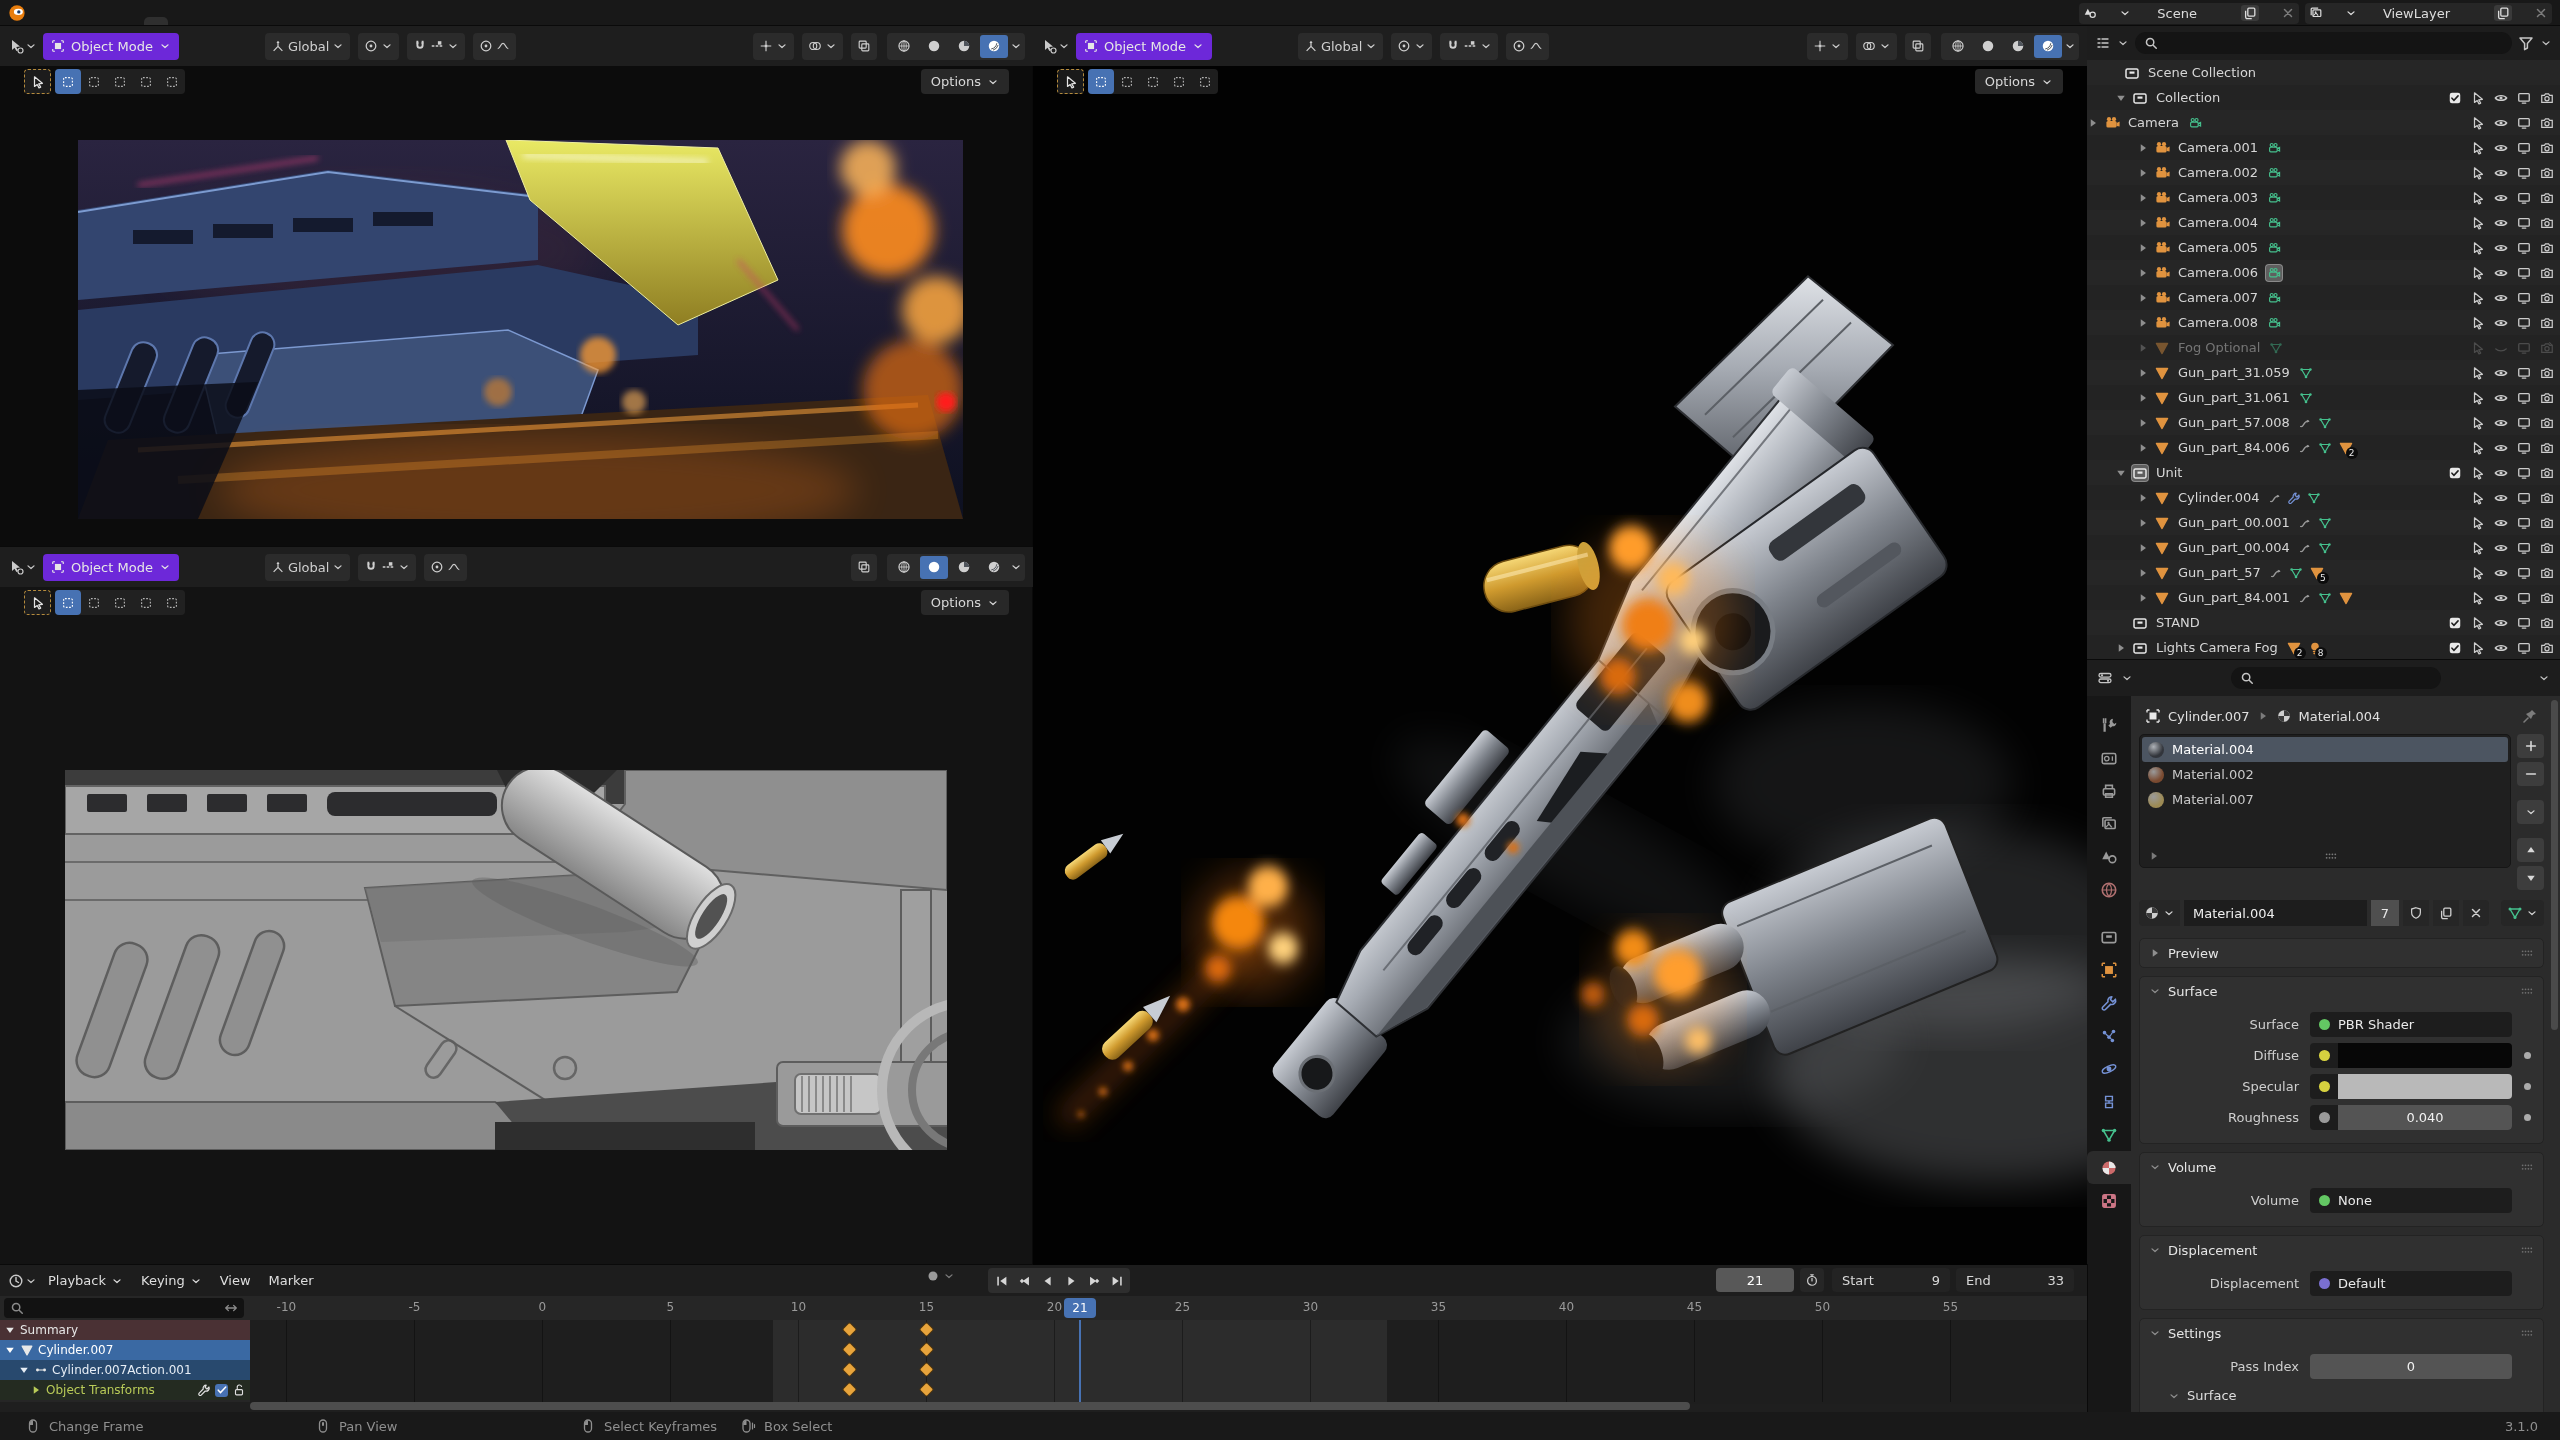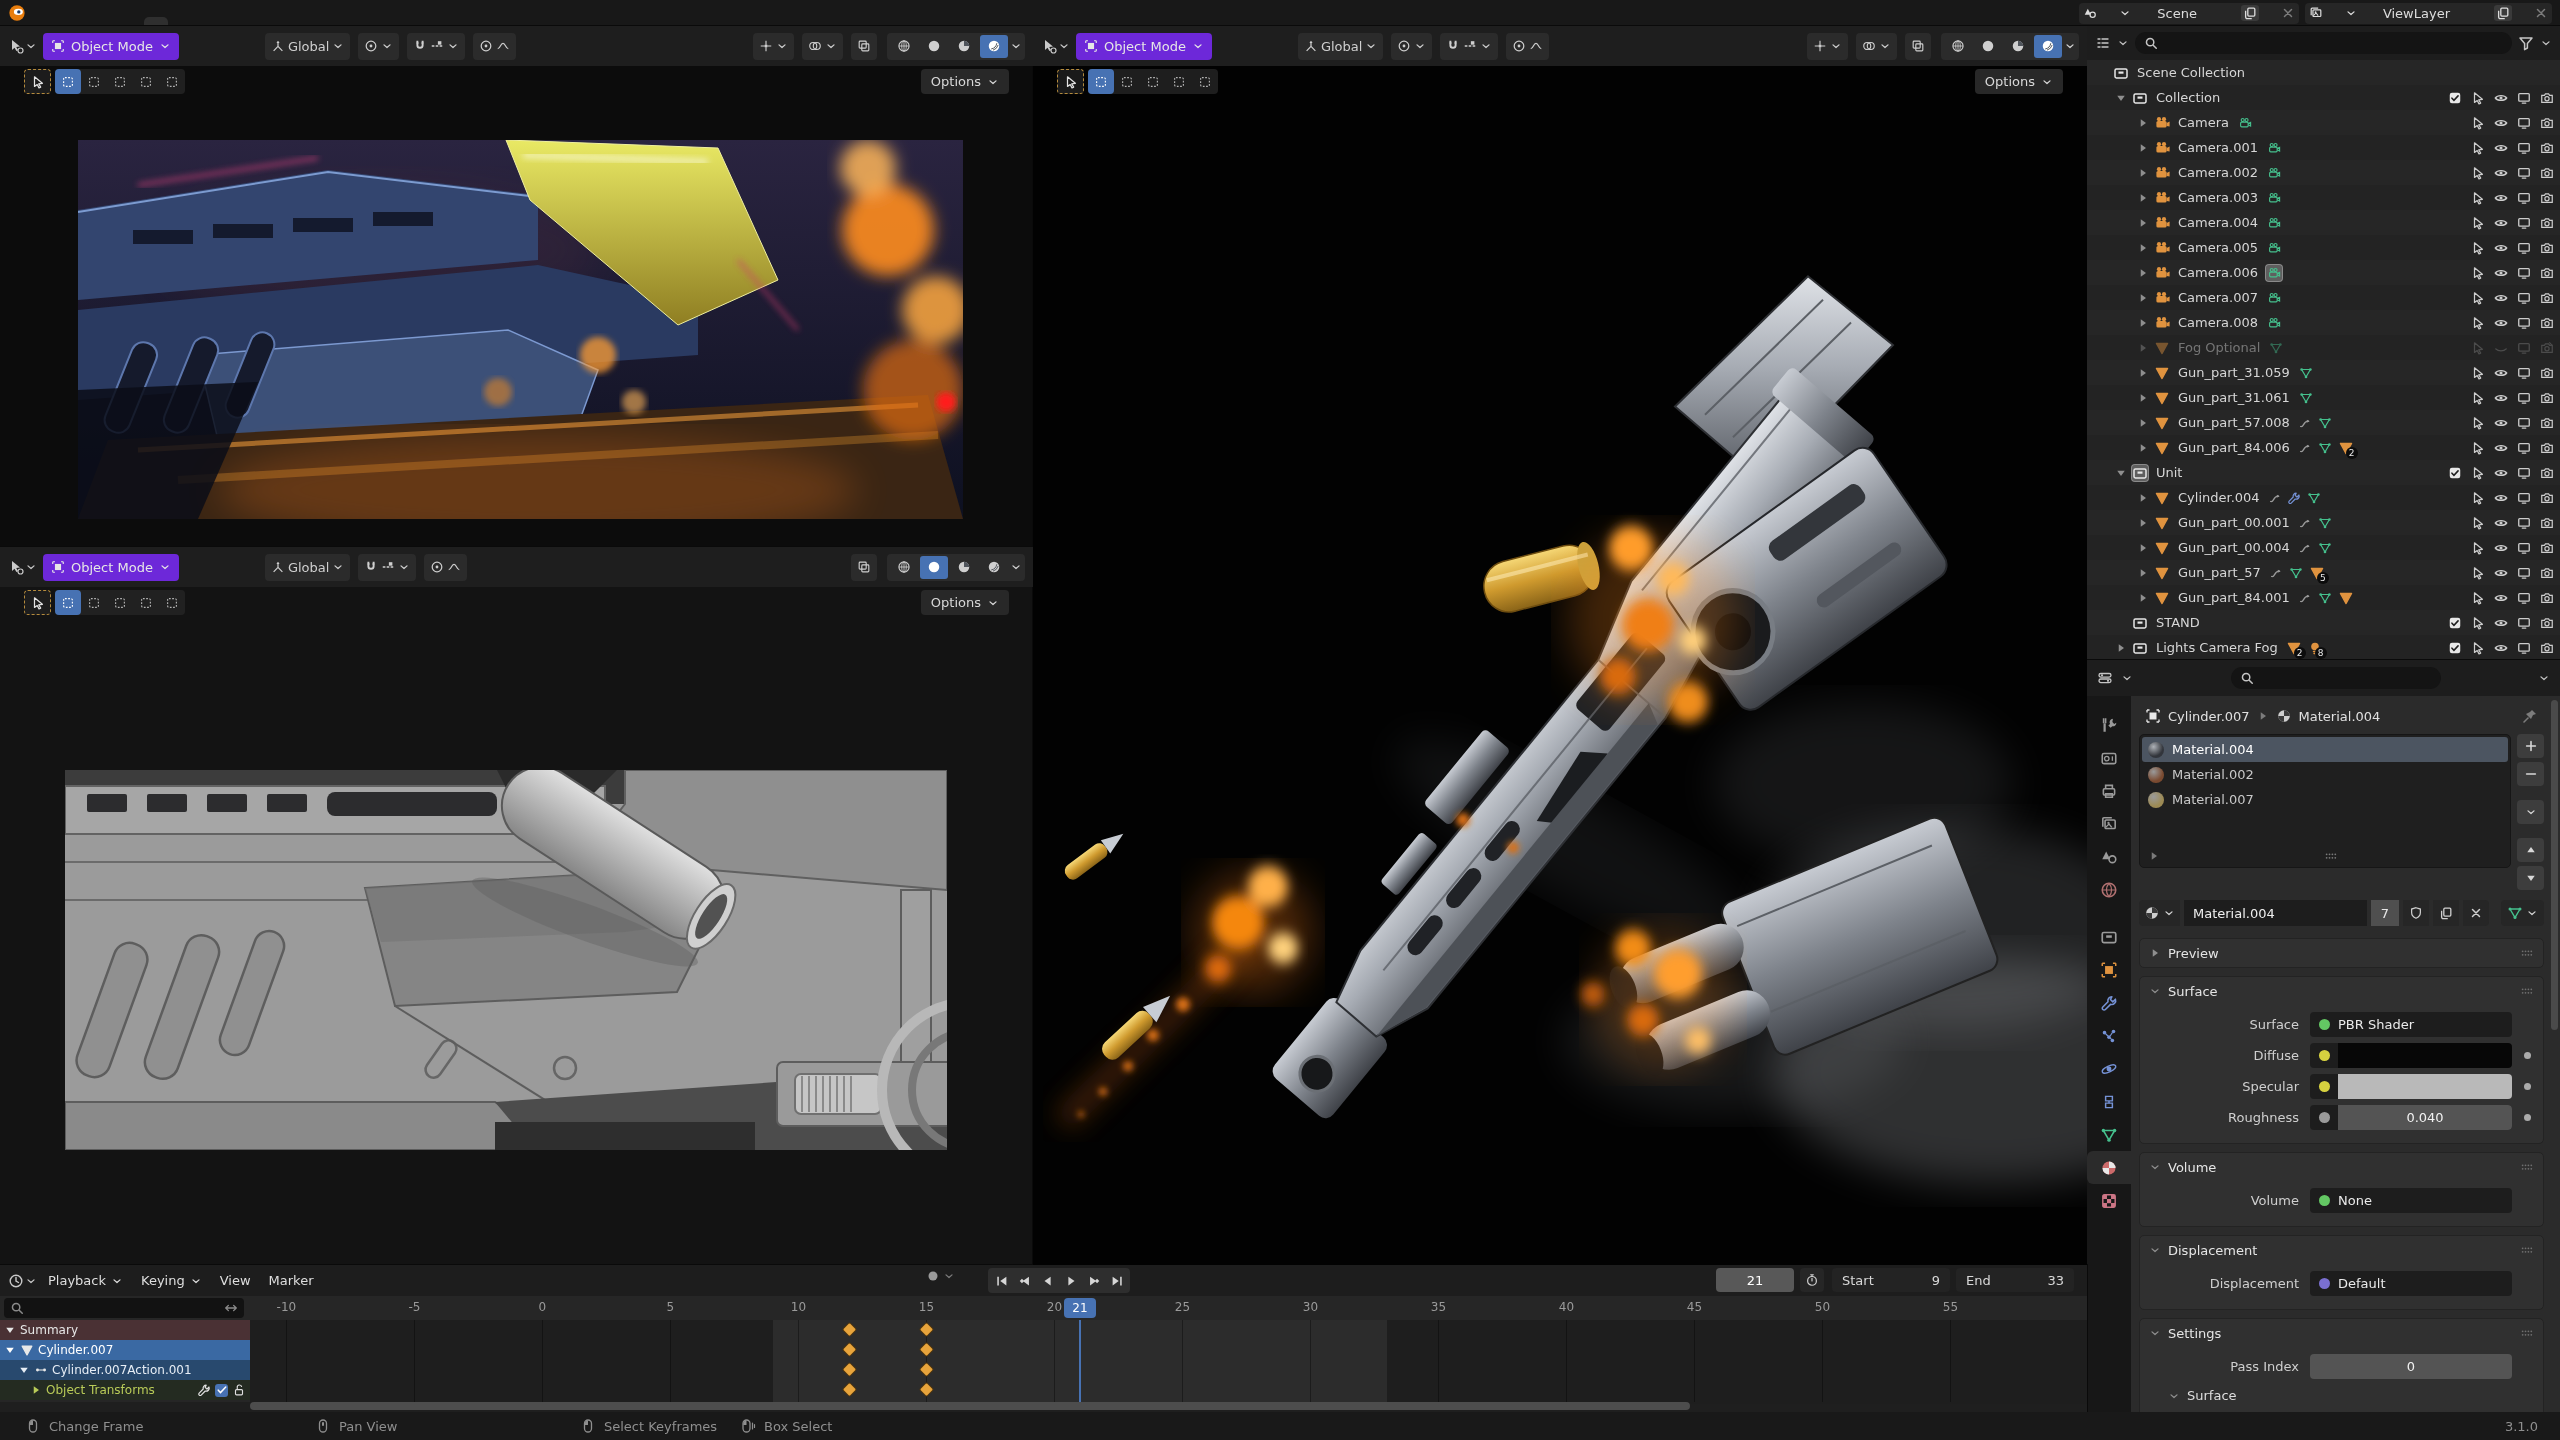--- a/index.html
+++ b/index.html
@@ -1117,21 +1117,21 @@
           </svg>
         </span>
     <span class="ic s12">
           <svg viewBox="0 0 16 16">
             <path d="M4 6.5l4 3.5 4-3.5" fill="none" stroke="currentColor" stroke-width="1.7" stroke-linecap="round" stroke-linejoin="round"></path>
           </svg>
         </span>
   </div>
   <div>
 
-  <div class="orow" style="padding-left: 9px;">
+  <div class="orow" style="padding-left: 20px;">
         <span class="ic s12 exp"></span>
         <span class="ic s16 micon wht">
             <svg viewBox="0 0 16 16">
               <rect x="2" y="4" width="12" height="9" rx="1.4" fill="none" stroke="currentColor" stroke-width="1.5"></rect>
               <rect x="5.5" y="6.5" width="5" height="2.2" fill="currentColor"></rect>
             </svg>
           </span>
         <span class="olabel">Scene Collection</span>
 
         <span class="spacer"></span>
@@ -1177,21 +1177,21 @@
               </svg>
             </span>
             <span class="ic s14 ">
               <svg viewBox="0 0 16 16">
                 <path d="M2 5h3l1.2-1.6h3.6L11 5h3v8H2z" fill="none" stroke="currentColor" stroke-width="1.4"></path>
                 <circle cx="8" cy="8.8" r="2.4" fill="none" stroke="currentColor" stroke-width="1.4"></circle>
               </svg>
             </span>
           </span>
       </div>
-        <div class="orow" style="padding-left: 50px; justify-content: flex-end;">
+        <div class="orow" style=" justify-content: flex-end;">
         <span class="ic s12 exp">
             <svg viewBox="0 0 16 16">
               <path d="M5 3l7 5-7 5z" fill="currentColor"></path>
             </svg>
           </span>
         <span class="ic s16 micon o">
             <svg viewBox="0 0 16 16">
               <circle cx="5" cy="4.2" r="2.1" fill="currentColor"></circle>
               <circle cx="10" cy="4.2" r="2.1" fill="currentColor"></circle>
               <rect x="2.4" y="6" width="10.2" height="6.5" rx="1.6" fill="currentColor"></rect>

